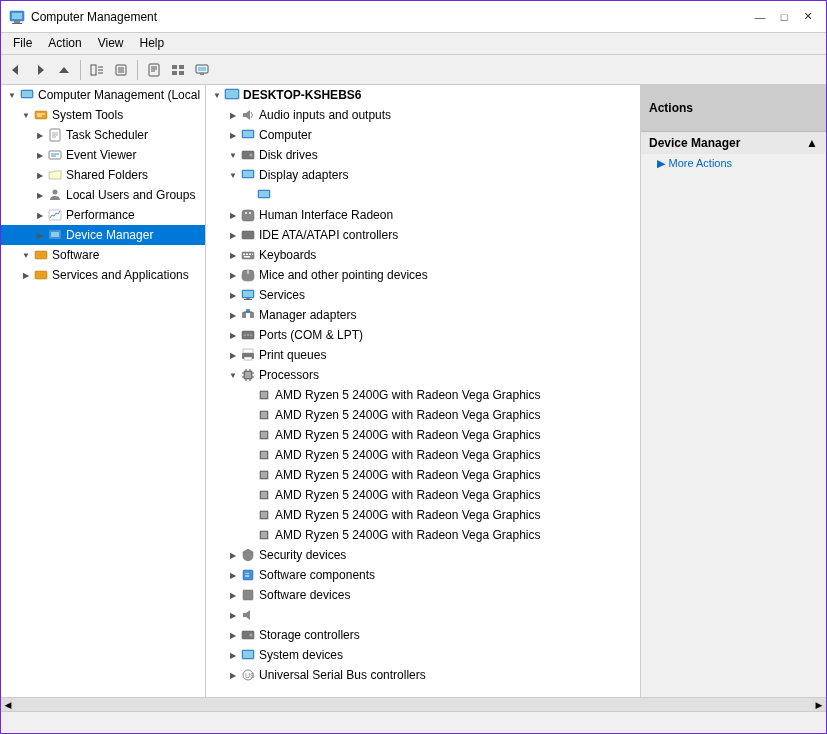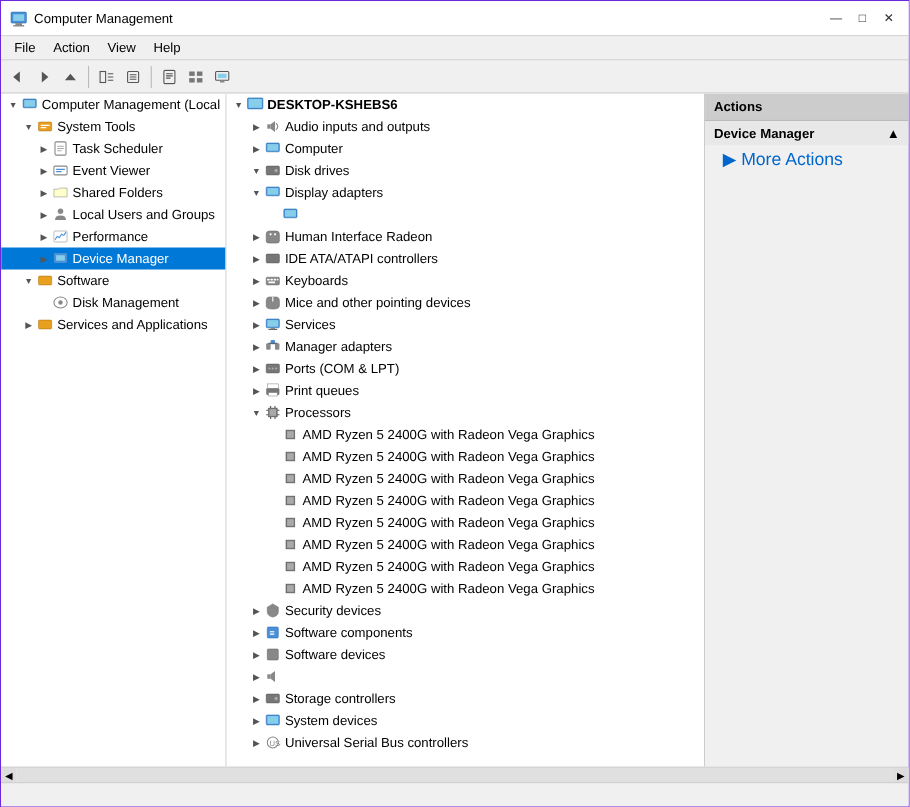--- a/index.html
+++ b/index.html
@@ -161,38 +161,38 @@
     .dev-item {
       display: flex;
       align-items: center;
       height: 20px;
       cursor: pointer;
       white-space: nowrap;
     }
     
     .actions-title {
       background: #ccc;
-      padding: 5px 8px;
+      padding: 16px 8px;
       font-size: 12px;
       font-weight: bold;
       border-bottom: 1px solid #bbb;
     }
     .action-group-title {
       background: #e8e8e8;
       padding: 4px 8px;
       font-size: 12px;
       font-weight: bold;
       display: flex;
       align-items: center;
       justify-content: space-between;
       cursor: pointer;
     }
     .action-item {
       padding: 3px 16px;
-      font-size: 16px;
+      font-size: 11px;
       cursor: pointer;
       color: #0066cc;
     }
     
     ::-webkit-scrollbar { width: 8px; height: 8px; }
     ::-webkit-scrollbar-track { background: #f0f0f0; }
     ::-webkit-scrollbar-thumb { background: #aaa; border: 1px solid #888; }
     .hscroll-container {
       height: 14px;
       background: #f0f0f0;
@@ -412,31 +412,20 @@
         <span style="width:14px"></span>
         <span class="expand-arrow">▼</span>
         <span class="tree-icon">
           <svg width="14" height="14" viewBox="0 0 14 14">
             <rect x="1" y="3" width="12" height="8" rx="1" fill="#e8a020" stroke="#b07010" stroke-width="0.5"></rect>
           </svg>
         </span>
         <span class="tree-label">Software</span>
       </div>
 
-      <div class="tree-item">
-        <span style="width:28px"></span>
-        <span class="expand-arrow" style="visibility:hidden">▶</span>
-        <span class="tree-icon">
-          <svg width="14" height="14" viewBox="0 0 14 14">
-            <ellipse cx="7" cy="7" rx="6" ry="5" fill="none" stroke="#888" stroke-width="1"></ellipse>
-            <ellipse cx="7" cy="7" rx="2" ry="2" fill="#888"></ellipse>
-          </svg>
-        </span>
-        <span class="tree-label">Disk Management</span>
-      </div>
 
       <div class="tree-item">
         <span style="width:14px"></span>
         <span class="expand-arrow">▶</span>
         <span class="tree-icon">
           <svg width="14" height="14" viewBox="0 0 14 14">
             <rect x="1" y="3" width="12" height="8" rx="1" fill="#e8a020" stroke="#b07010" stroke-width="0.5"></rect>
           </svg>
         </span>
         <span class="tree-label">Services and Applications</span>

